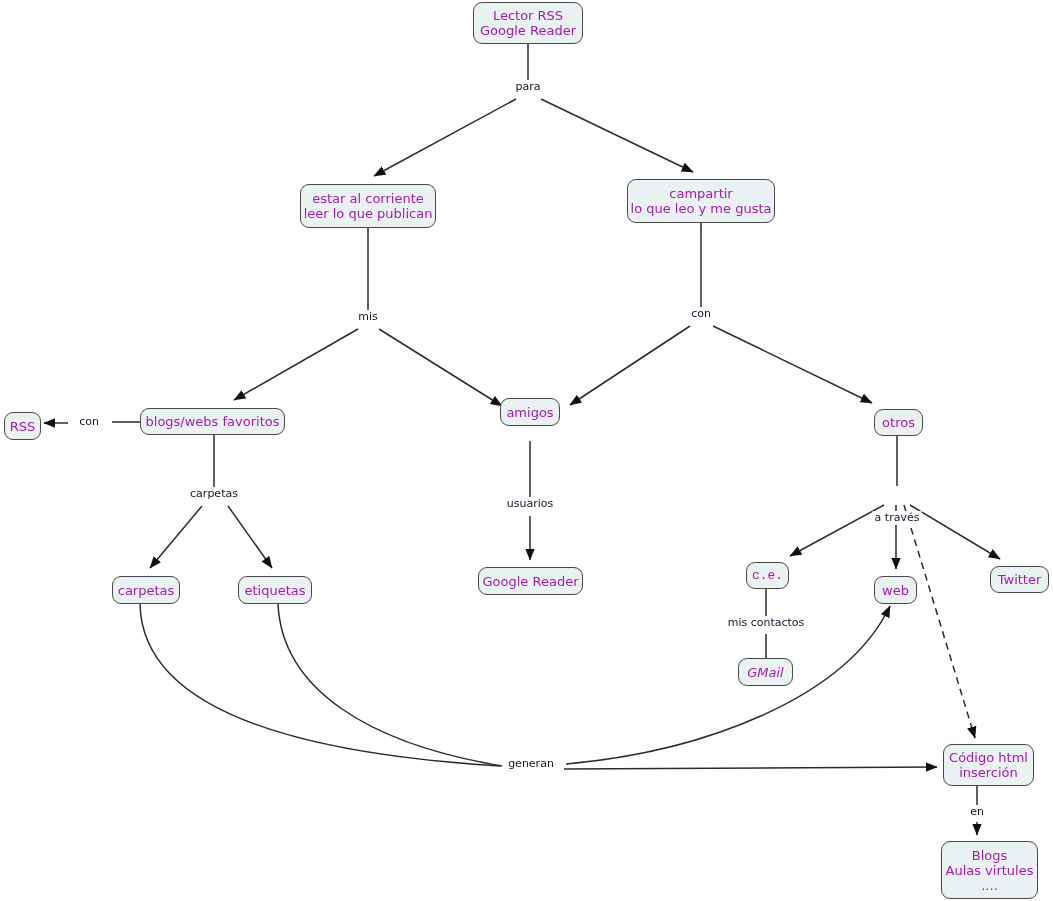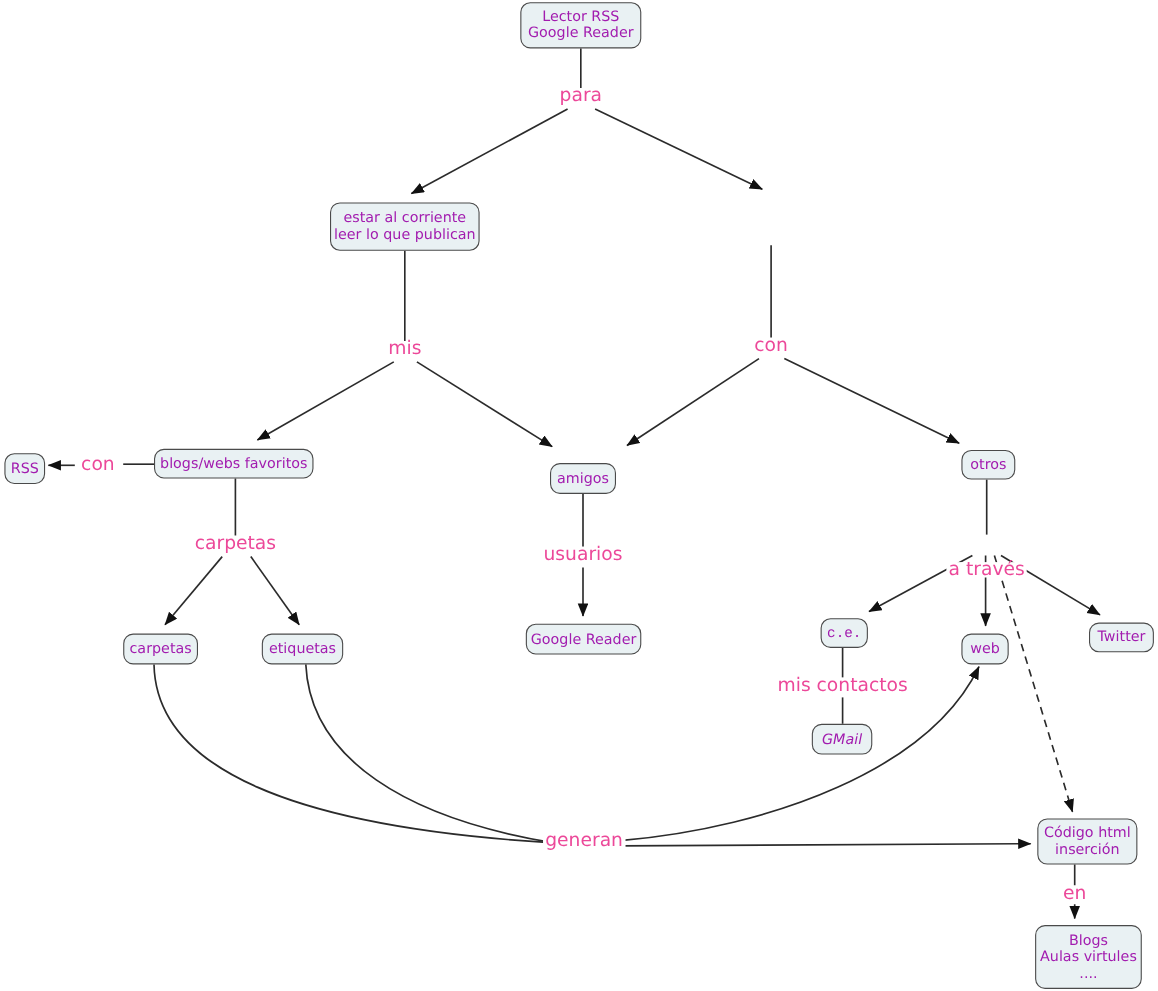--- a/index.html
+++ b/index.html
@@ -41,22 +41,22 @@
     padding: 2px 8px;
     white-space: nowrap;
     z-index: 5;
   }
   .node .line2, .node .line3 {
     display: block;
   }
   .elabel {
     position: absolute;
     background: #ffffff;
-    color: #ec4899;
-    font-size: 17px;
+    color: #0f172a;
+    font-size: 11px;
     line-height: 14px;
     white-space: nowrap;
     text-align: center;
     padding: 0 2px;
     z-index: 6;
   }
 </style>
 </head>
 <body>
 
@@ -133,30 +133,34 @@
   <div class="node" style="left:473px; top:2px; width:110px; height:42px;">
     <span>Lector RSS</span>
     <span class="line2">Google Reader</span>
   </div>
 
   <div class="node" style="left:300px; top:184px; width:136px; height:44px;">
     <span>estar al corriente</span>
     <span class="line2">leer lo que publican</span>
   </div>
 
+  <div class="node" style="left:627px; top:179px; width:148px; height:44px;">
+    <span>campartir</span>
+    <span class="line2">lo que leo y me gusta</span>
+  </div>
 
   <div class="node" style="left:4px; top:412px; width:37px; height:28px;">
     <span>RSS</span>
   </div>
 
   <div class="node" style="left:140px; top:408px; width:145px; height:27px;">
     <span>blogs/webs favoritos</span>
   </div>
 
-  <div class="node" style="left:500px; top:421px; width:60px; height:28px;text-align:center;">
+  <div class="node" style="left:500px; top:398px; width:60px; height:28px;text-align:center;">
     <span>amigos</span>
   </div>
 
   <div class="node" style="left:874px; top:409px; width:49px; height:27px;">
     <span>otros</span>
   </div>
 
   <div class="node" style="left:112px; top:576px; width:68px; height:28px;">
     <span>carpetas</span>
   </div>

